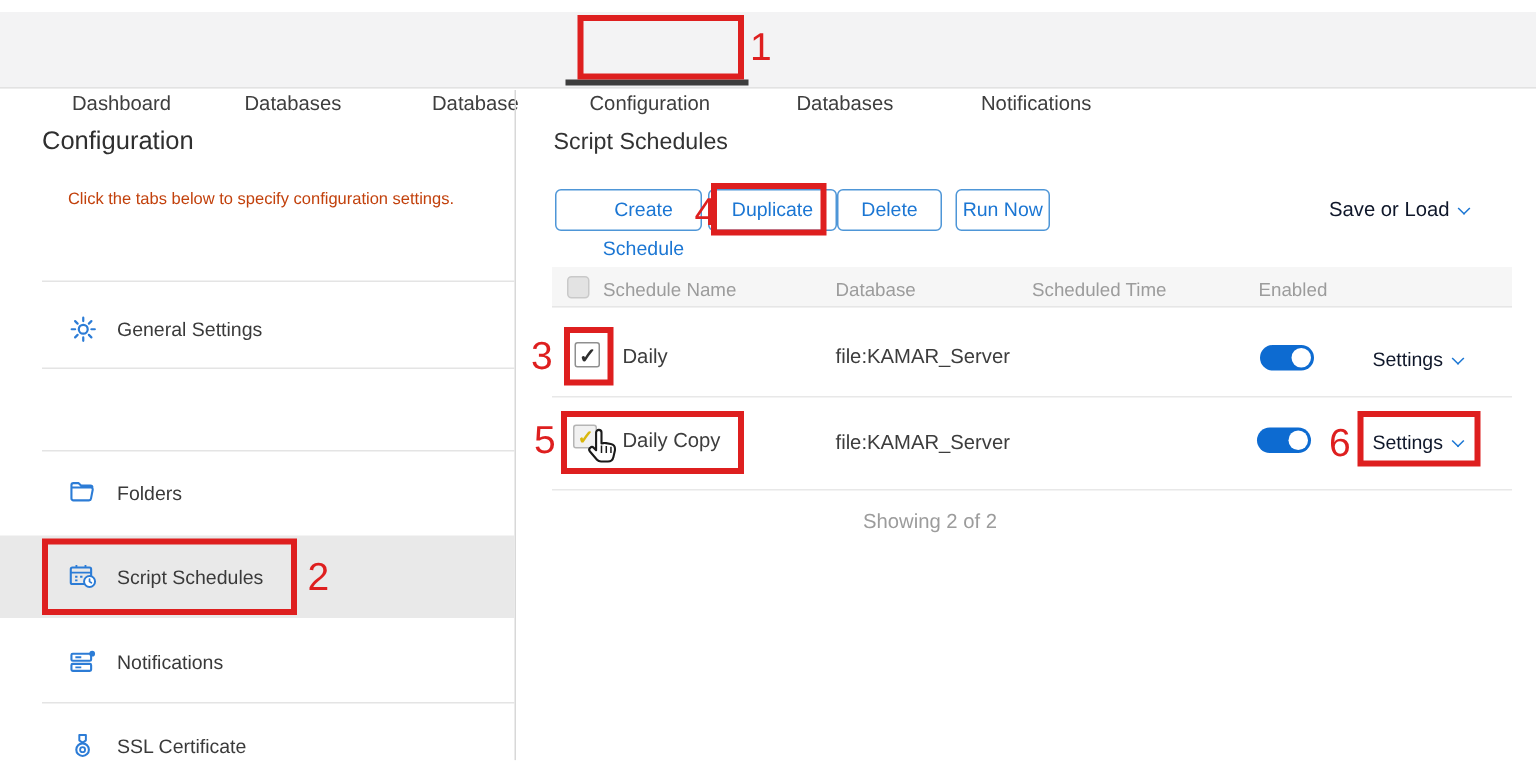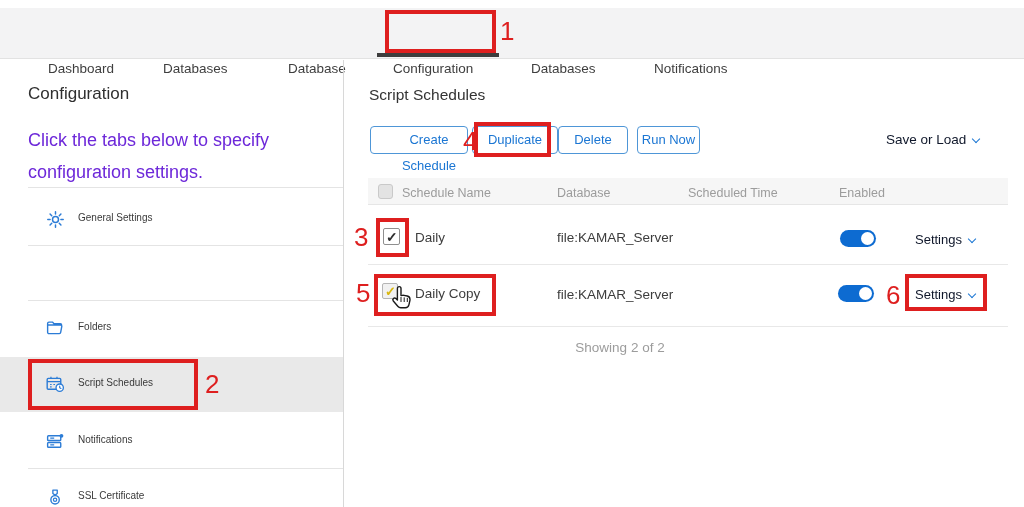--- a/index.html
+++ b/index.html
@@ -13,26 +13,26 @@
   .nav-item { position:absolute; top:25px; font-size:13.5px; color:#3e3e3e; cursor:pointer; white-space:nowrap;margin-top:28px; }
   .nav-underline { position:absolute; left:377px; top:53px; width:122px; height:4px; background:#3d3d3d; }
 
   
   .ann-box { position:absolute; border:4px solid #de1f1f; z-index:30; }
   .ann-num { position:absolute; color:#de1f1f; font-size:26px; font-weight:500; z-index:30; line-height:1; }
 
   
   .sidebar-border { position:absolute; left:343px; top:60px; width:1px; height:447px; background:#d8d8d8; }
   .sb-title { position:absolute; left:28px; top:84px; font-size:17px; color:#2f2f2f; }
-  .sb-desc { position:absolute; left:28px; top:124px; width:292px; font-size:18px; color:#6d28d9; line-height:1.8; }
+  .sb-desc { position:absolute; left:28px; top:124px; width:292px; font-size:11px; color:#c2410c; line-height:1.8;text-align:center; }
   .sb-divider { position:absolute; left:28px; width:315px; height:1px; background:#e4e4e4; }
   .sb-row { position:absolute; left:0; width:343px; height:54px; cursor:pointer; }
   .sb-row.selected { background:#e9e9e9; }
   .sb-icon { position:absolute; left:45px; top:17px; width:21px; height:21px; }
-  .sb-label { position:absolute; left:78px; top:20px; font-size:10px; color:#3a3a3a; }
+  .sb-label { position:absolute; left:78px; top:20px; font-size:13px; color:#3a3a3a; }
 
   
   .main-title { position:absolute; left:369px; top:86px; font-size:15.5px; color:#333; }
   .btn { position:absolute; top:126px; height:28px; background:#fff; border:1px solid #4e96d7;
          border-radius:4px; color:#1b76d3; font-size:13px; text-align:center; line-height:26px; cursor:pointer; }
   .link-blue { position:absolute; color:#0f172a; font-size:13.5px; cursor:pointer; white-space:nowrap; }
   .chev { display:inline-block; width:6px; height:6px; border-right:1.5px solid #1b76d3;
           border-bottom:1.5px solid #1b76d3; transform:rotate(45deg); margin-left:7px; vertical-align:2px; }
 
   

